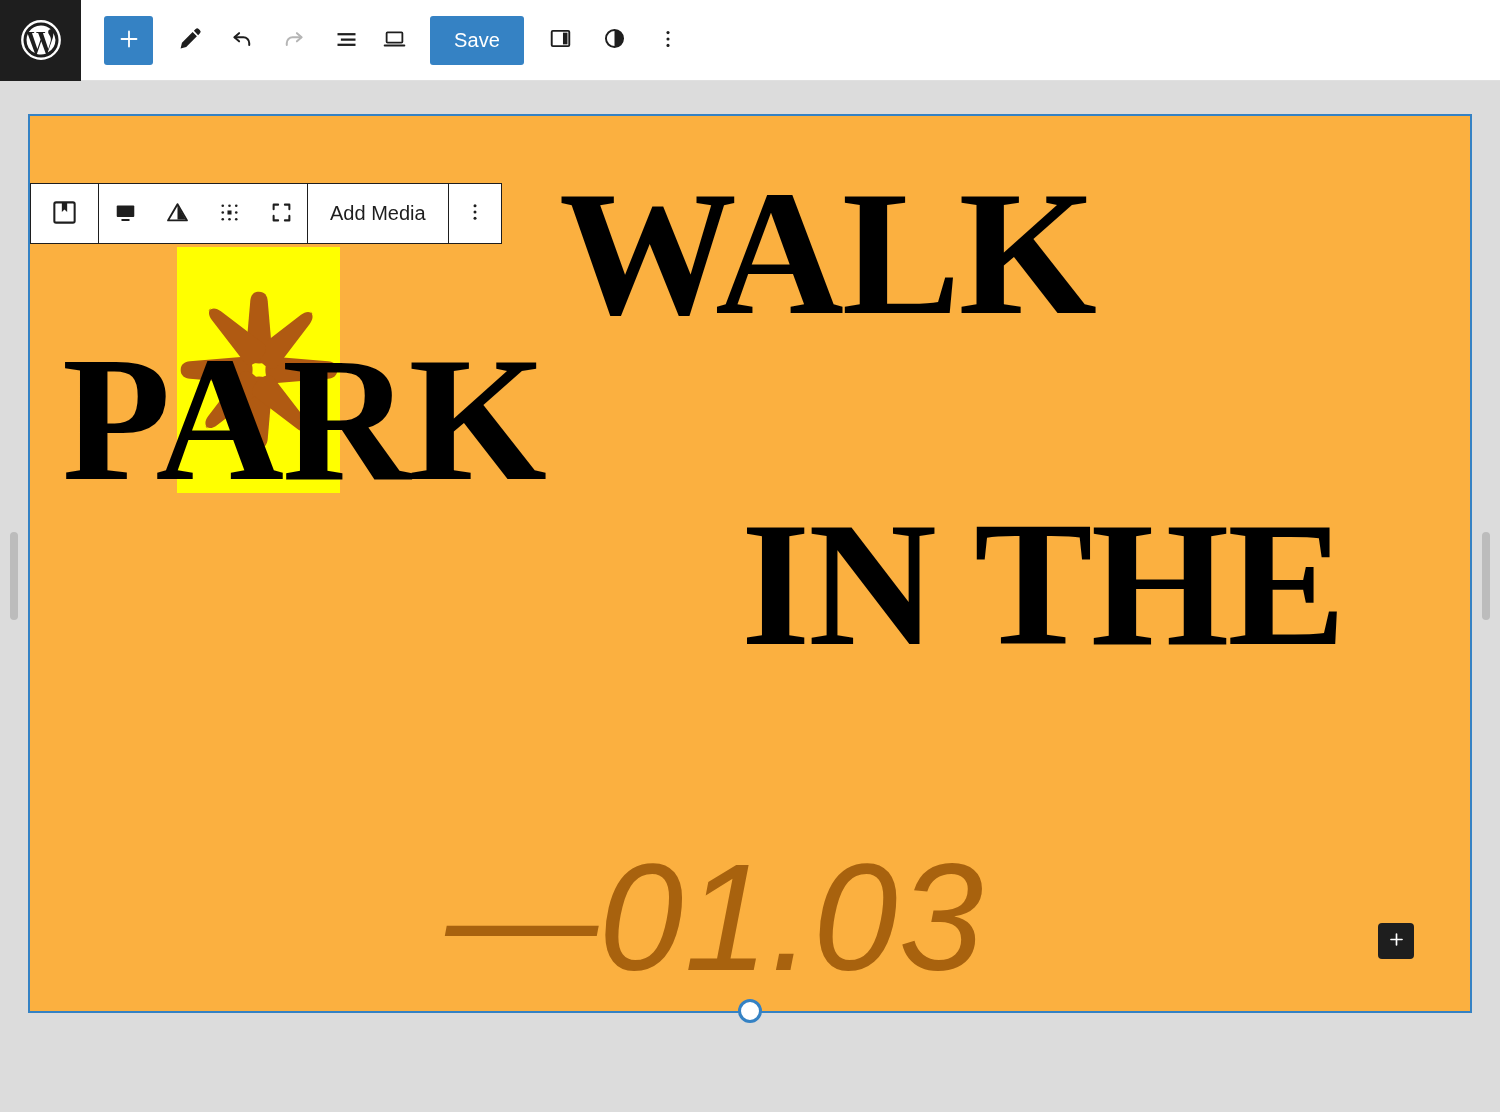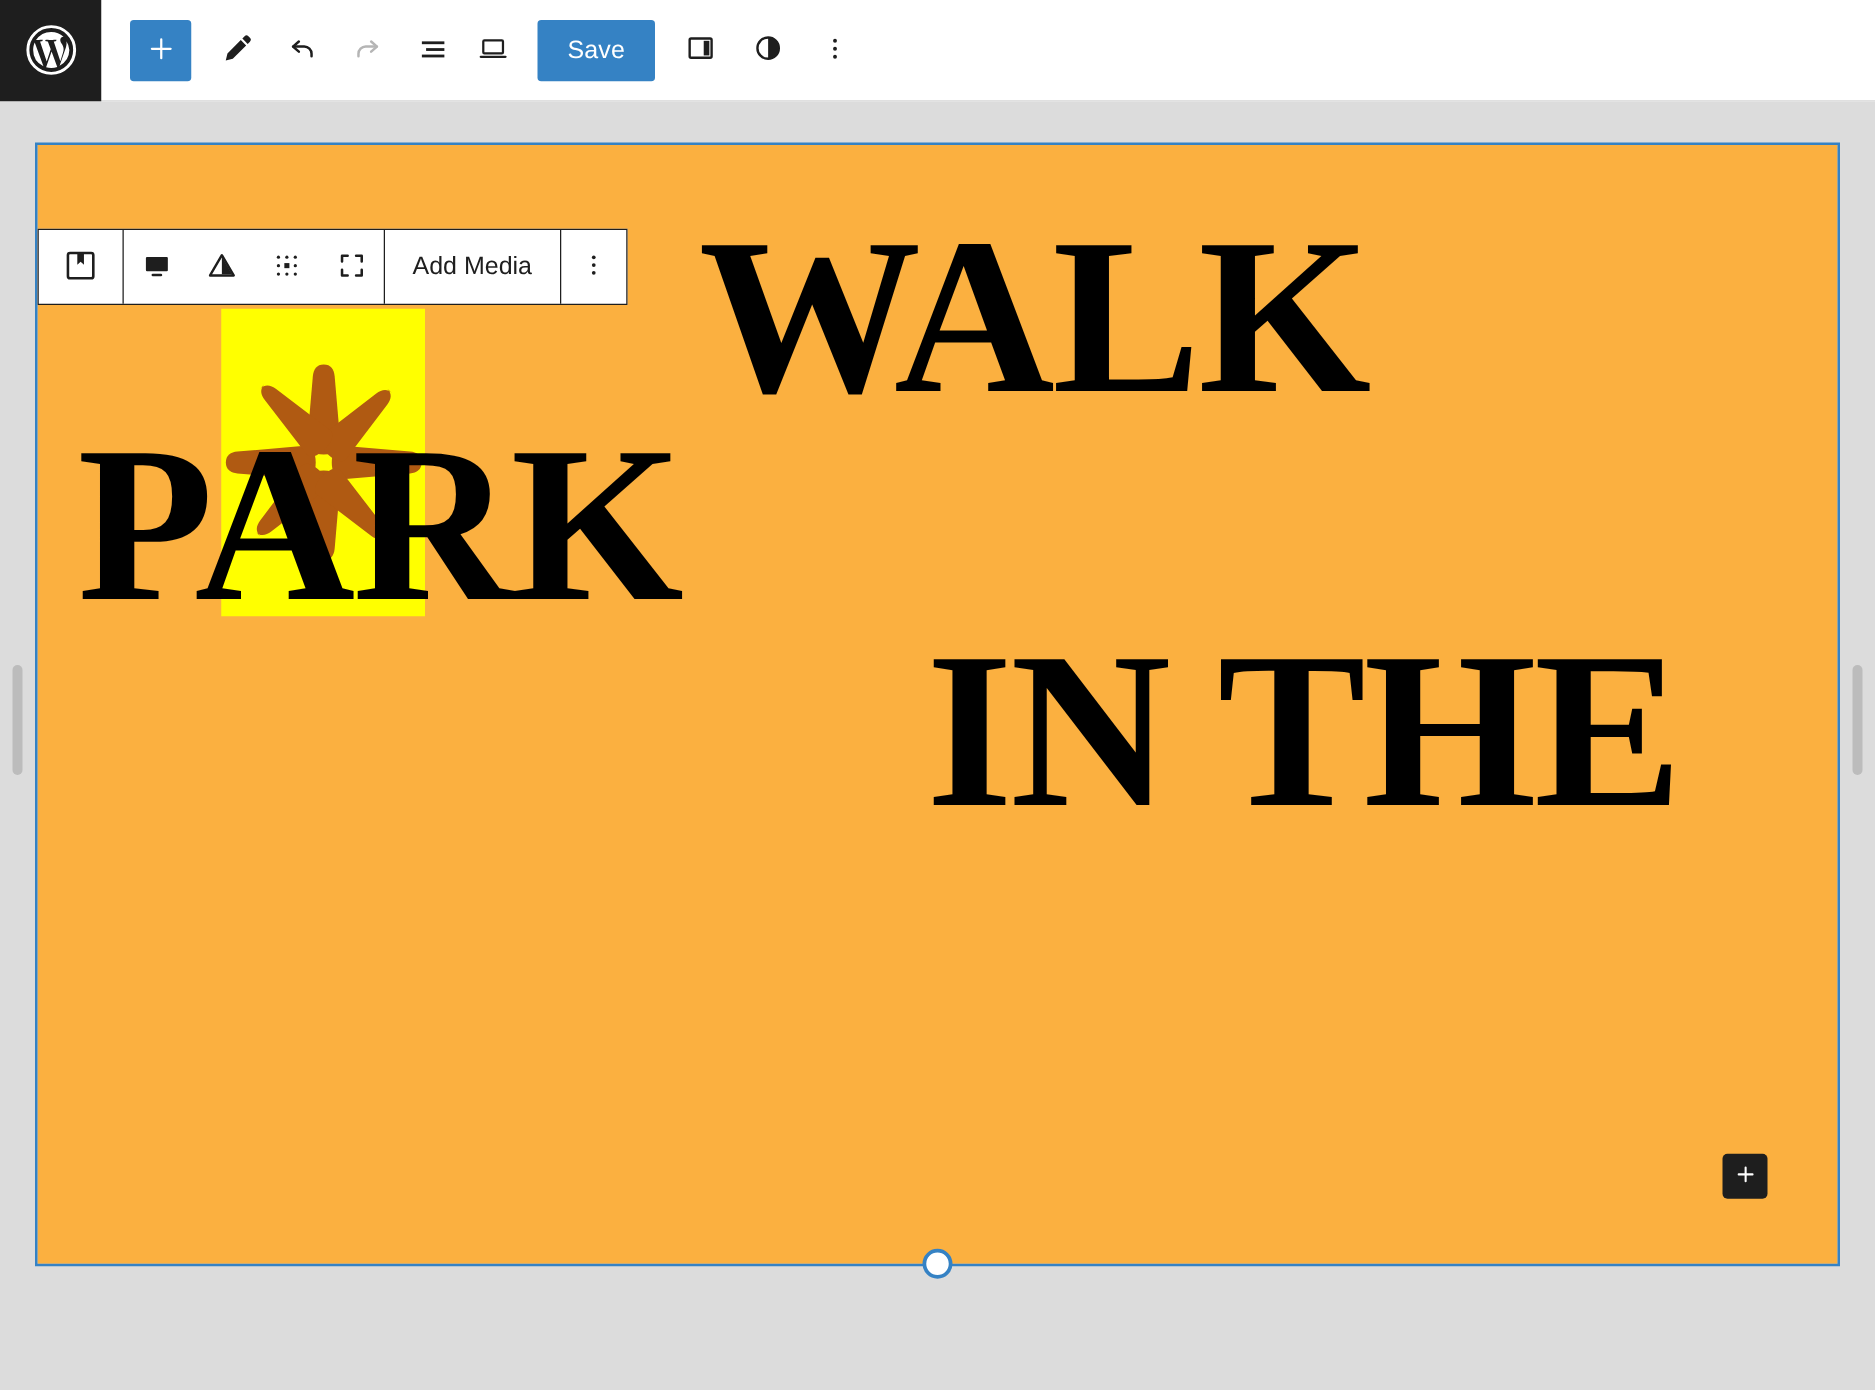--- a/index.html
+++ b/index.html
@@ -431,20 +431,21 @@
           </svg>
         </span>
       </div>
 
       <div class="headline">
         <span class="hl-line l1">WALK</span>
         <span class="hl-line l3">PARK</span>
         <span class="hl-line l2">IN THE</span>
       </div>
 
+      <div class="subline">—01.03</div>
 
       <button class="block-appender">
         <span>
           <svg width="19" height="19" viewBox="0 0 24 24">
               <path d="M12 5v14M5 12h14" stroke="#ffffff" stroke-width="2.1" stroke-linecap="round"></path>
             </svg>
         </span>
       </button>
     </div>
 

